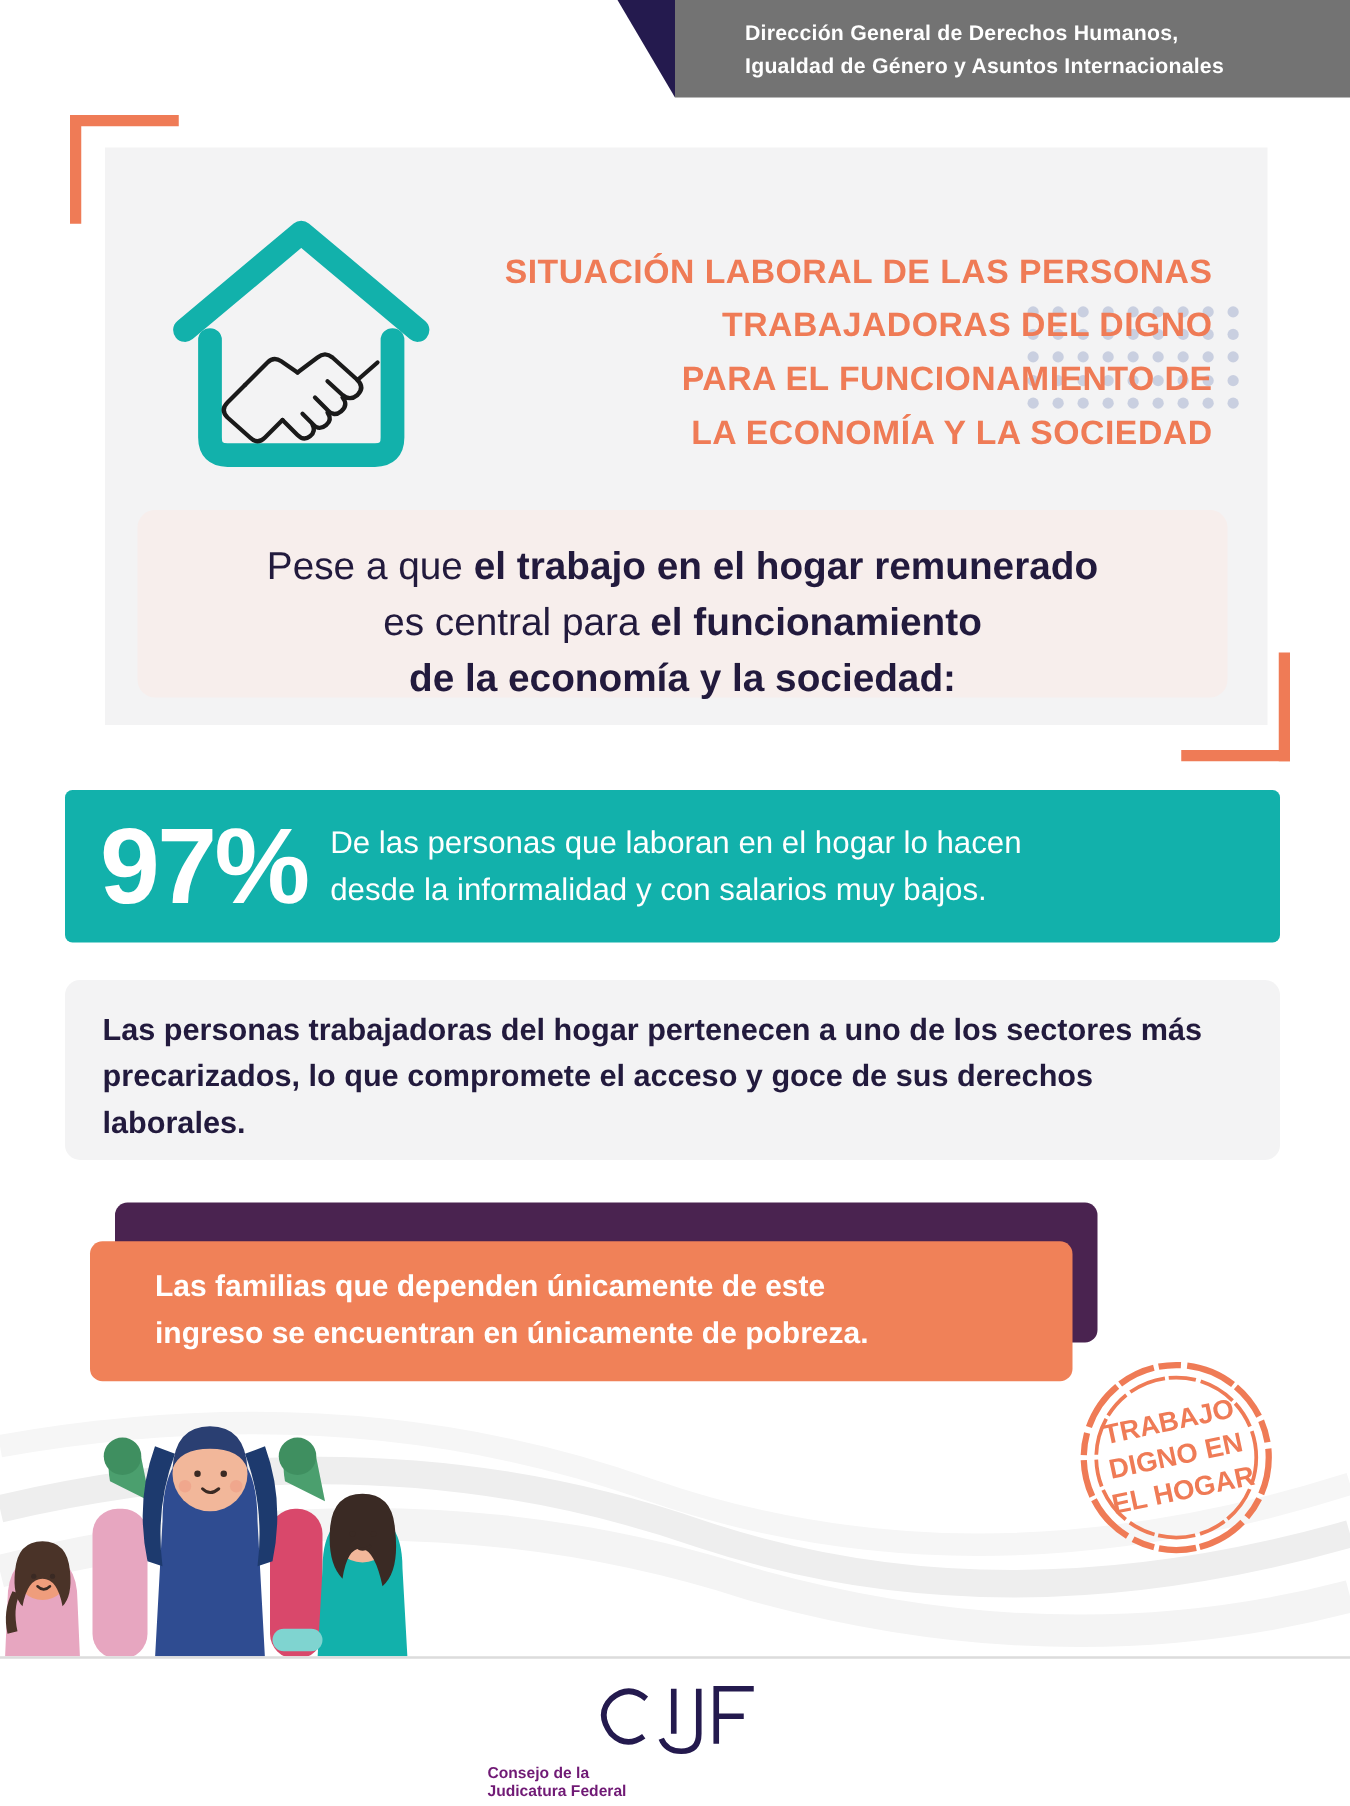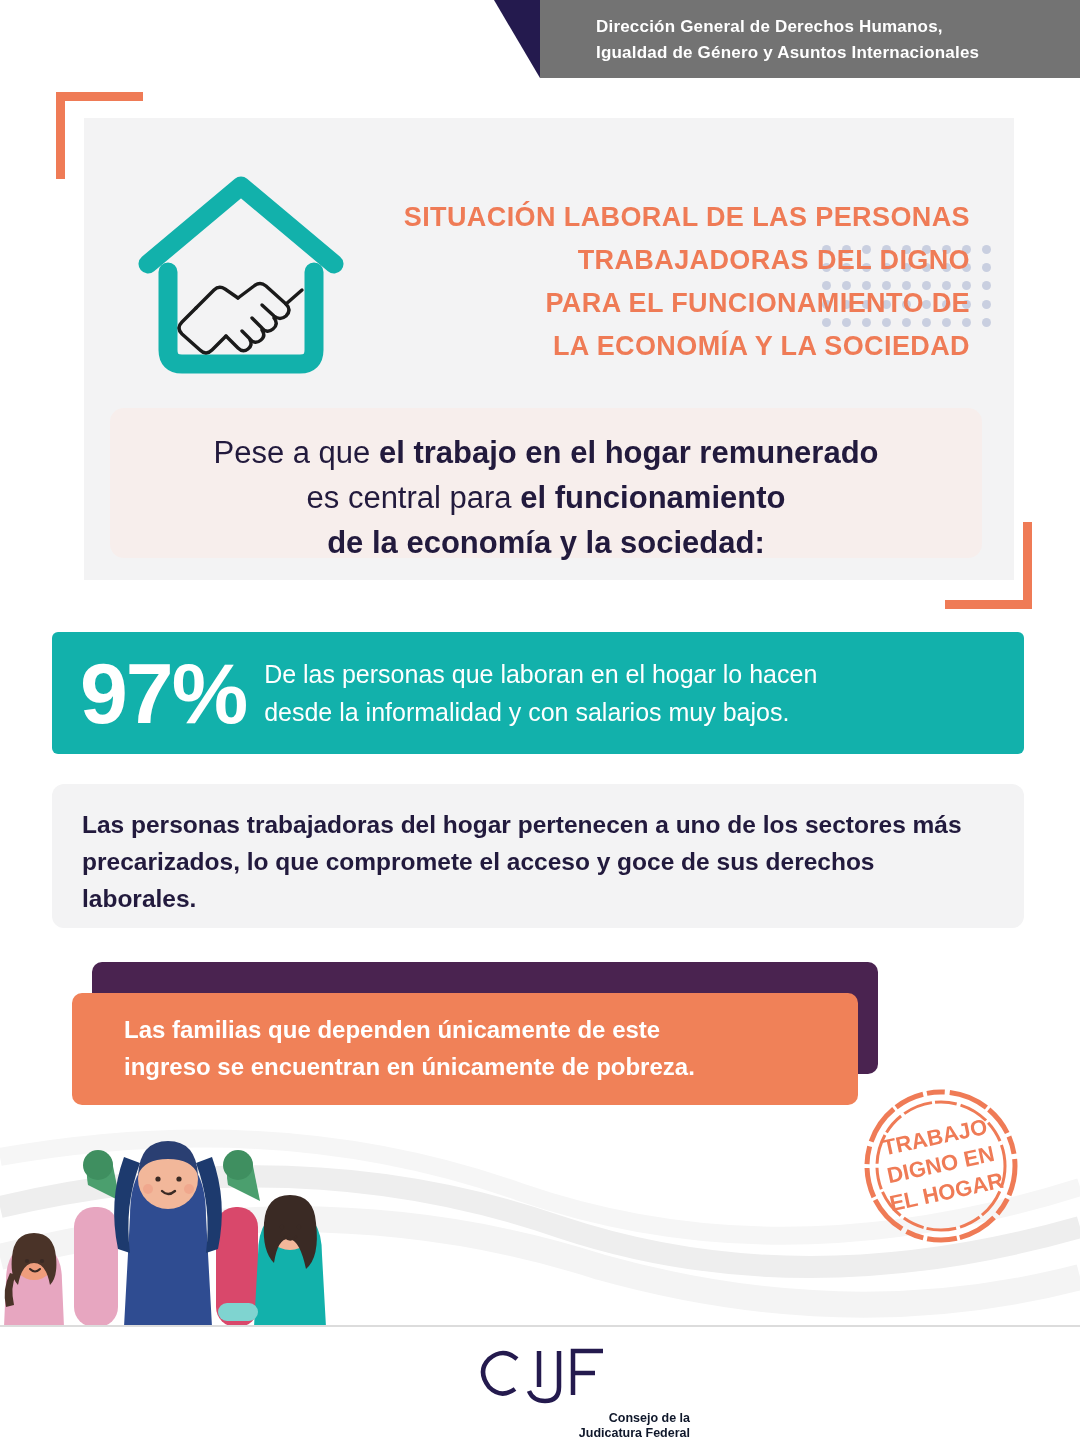--- a/index.html
+++ b/index.html
@@ -248,22 +248,22 @@
     top: 10px;
     width: 170px;
     text-align: center;
   }
   .footer-text {
     position: absolute;
     left: 50%;
     transform: translateX(-50%);
     top: 84px;
     width: 300px;
-    text-align: right;
-    color: #0f172a;
+    text-align: left;
+    color: #701a75;
     font-size: 12.5px;
     font-weight: bold;
     line-height: 15px;
   }
 </style>
 </head>
 <body>
 
 <div class="header-bar">
   <div class="header-line">Dirección General de Derechos Humanos,</div>

